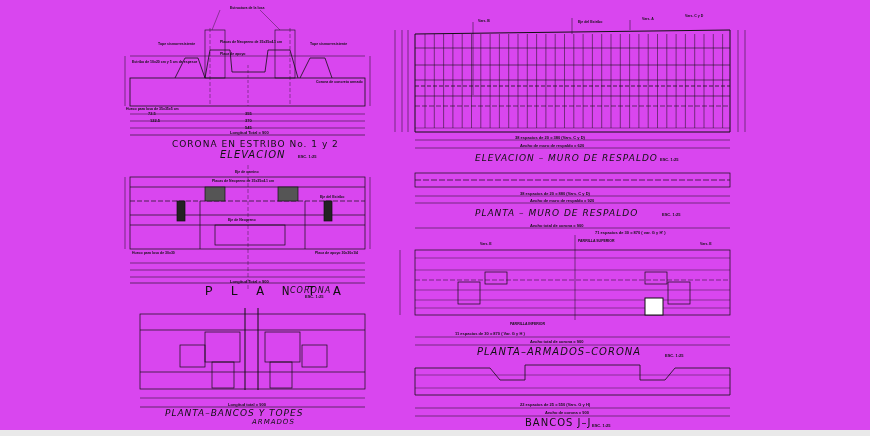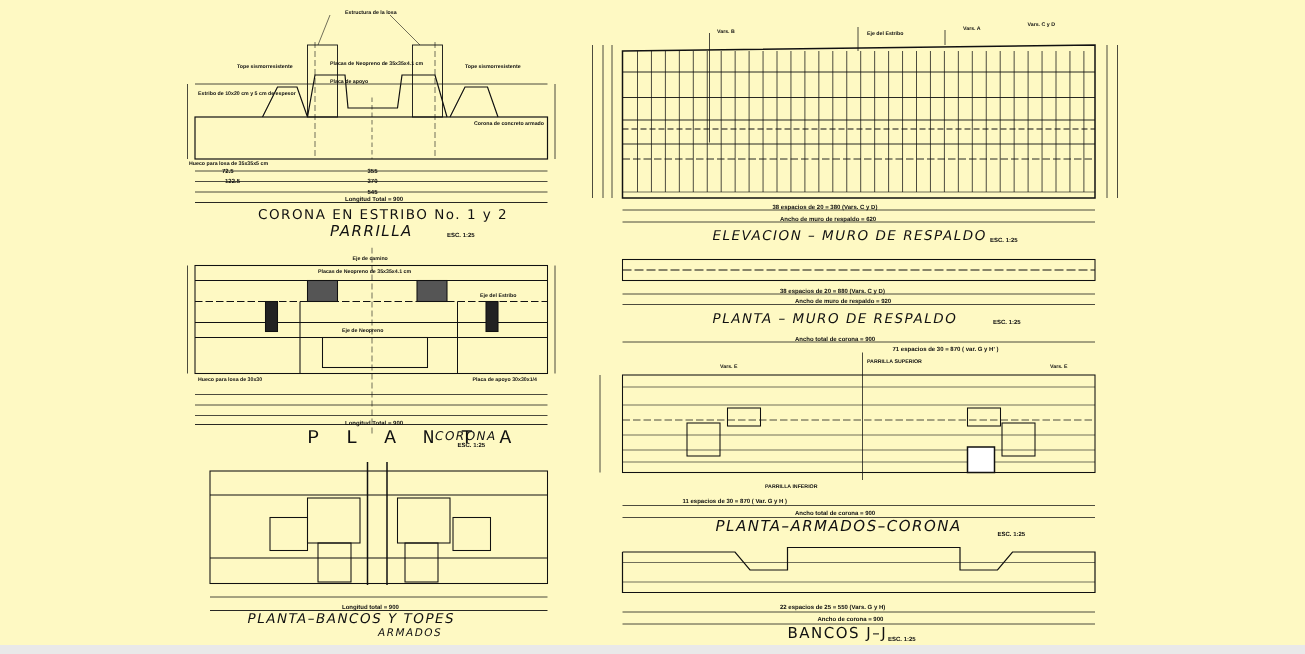--- a/index.html
+++ b/index.html
@@ -1,17 +1,17 @@
 <!DOCTYPE html>
 <html><head>
 <meta charset="utf-8">
 <style>
   html,body{margin:0;padding:0;background:#fff;}
   body{width:870px;height:436px;position:relative;overflow:hidden;font-family:"Liberation Sans",sans-serif;}
-  .sheet{position:absolute;left:0;top:0;width:870px;height:436px;background:#fef9c3;}
+  .sheet{position:absolute;left:0;top:0;width:870px;height:436px;background:#d946ef;}
   .panel{position:absolute;}
   .title{position:absolute;font-family:"DejaVu Sans",sans-serif;color:#111;white-space:nowrap;letter-spacing:1px;}
   .scale{position:absolute;font-size:4px;font-weight:bold;color:#111;white-space:nowrap;}
   .note{position:absolute;font-size:3.5px;font-weight:bold;color:#111;white-space:nowrap;}
   .dim{position:absolute;font-size:4px;font-weight:bold;color:#111;white-space:nowrap;}
   svg{position:absolute;left:0;top:0;}
   .bottom-bar{position:absolute;left:0;top:430px;width:870px;height:6px;background:#e9e9e9;}
 </style>
 </head>
 <body>
@@ -54,21 +54,21 @@
     <span class="note" style="left:12px;top:60px;">Estribo de 10x20 cm y 5 cm de espesor</span>
     <span class="note" style="left:6px;top:107px;">Hueco para losa de 35x35x5 cm</span>
     <span class="note" style="left:196px;top:80px;">Corona de concreto armado</span>
     <span class="dim" style="left:110px;top:130px;">Longitud Total = 900</span>
     <span class="dim" style="left:28px;top:111px;">72.5</span>
     <span class="dim" style="left:125px;top:111px;">355</span>
     <span class="dim" style="left:30px;top:118px;">122.5</span>
     <span class="dim" style="left:125px;top:118px;">370</span>
     <span class="dim" style="left:125px;top:125px;">545</span>
     <span class="title" style="left:52px;top:139px;font-size:9px;">CORONA EN ESTRIBO No. 1 y 2</span>
-    <span class="title" style="left:100px;top:149px;font-size:10px;font-style:italic;">PARRILLA</span>
+    <span class="title" style="left:100px;top:149px;font-size:10px;font-style:italic;">ELEVACION</span>
     <span class="scale" style="left:178px;top:154px;">ESC. 1:25</span>
   </div>
 
   <div class="panel" style="left:380px;top:0;width:370px;height:165px;">
     <svg width="370" height="165" viewBox="0 0 370 165">
       <g stroke="#111" fill="none">
         <polygon points="35,34 350,30 350,132 35,132" stroke-width="1"></polygon>
         <g stroke-width="0.5" id="vbars">
             <line x1="45" x2="45" y1="34" y2="128"></line>
             <line x1="54.3" x2="54.3" y1="34" y2="128"></line>

